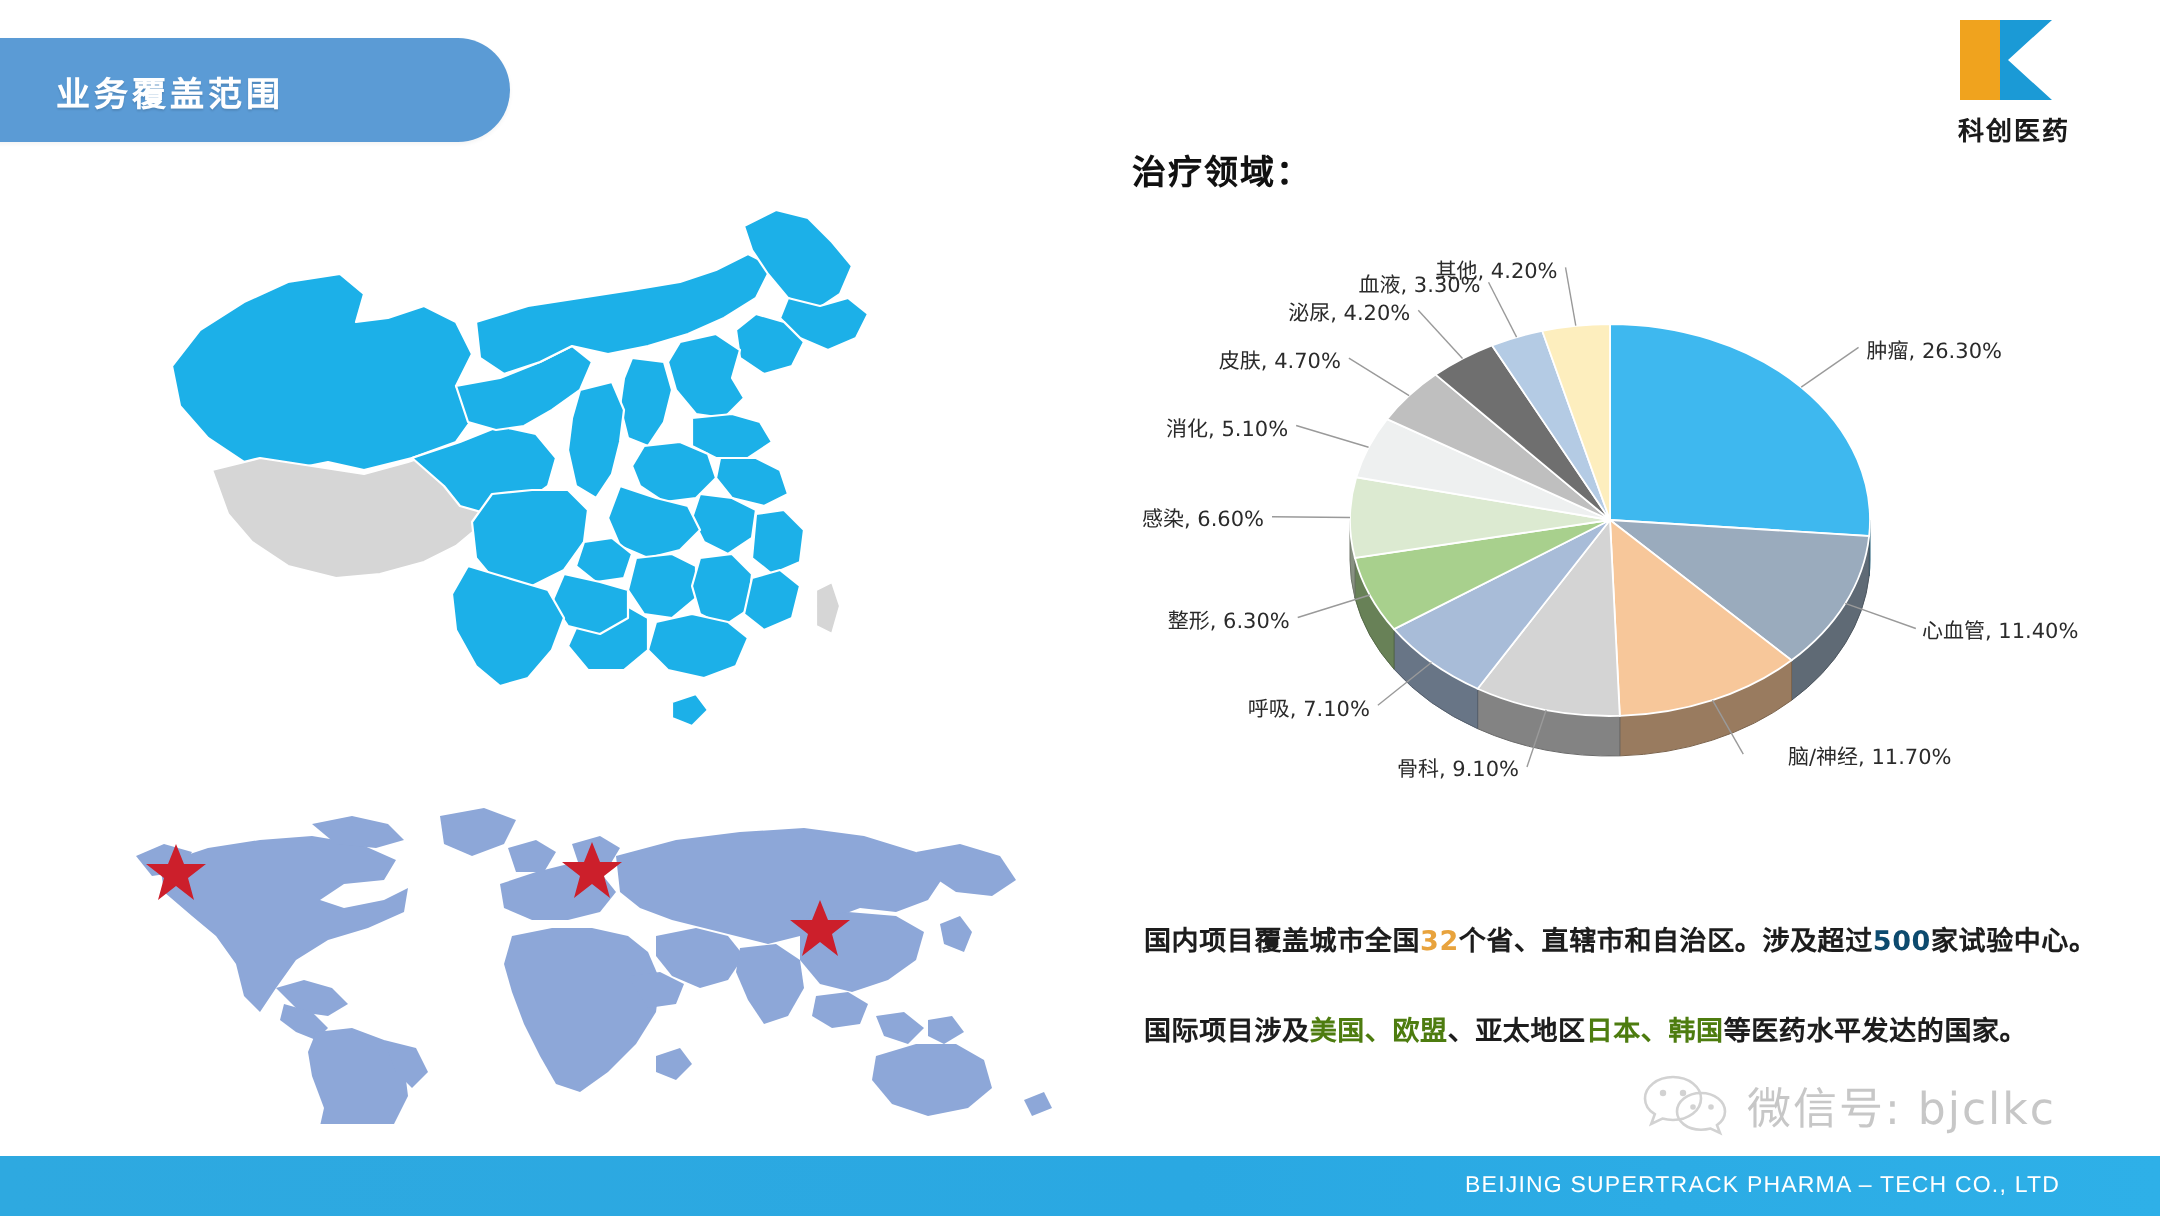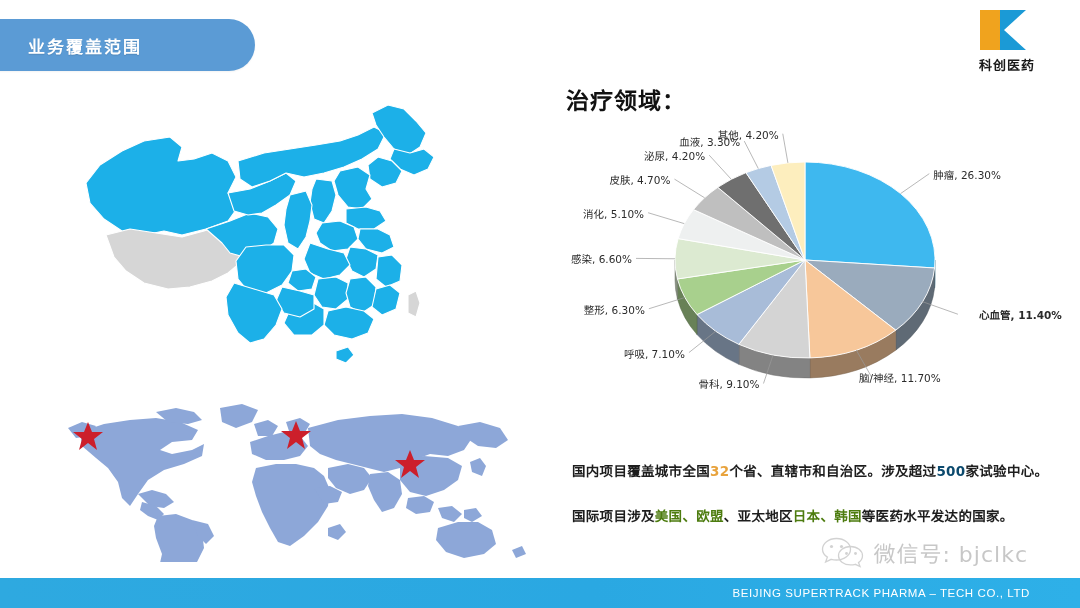--- a/index.html
+++ b/index.html
@@ -35,22 +35,22 @@
   .logo-mark{width:58px;height:44px;}
   .logo-text{margin-top:3px;font-size:13px;font-weight:bold;color:#1a1a1a;letter-spacing:1px;
              font-family:"DejaVu Sans","Liberation Sans",sans-serif;}
 
   
   .china-map{position:absolute;left:78px;top:95px;width:400px;height:305px;}
   .world-map{position:absolute;left:52px;top:402px;width:505px;height:160px;}
 
   
   .chart-heading{
-    position:absolute;left:566px;top:82px;
-    font-size:23px;font-weight:bold;color:#111;
+    position:absolute;left:566px;top:72px;
+    font-size:17px;font-weight:bold;color:#111;
     letter-spacing:1px;
     font-family:"DejaVu Sans","Liberation Sans",sans-serif;
   }
   .pie-wrap{position:absolute;left:560px;top:105px;width:520px;height:320px;}
   .pie-label{
     position:absolute;
     font-size:10.5px;color:#2b2b2b;white-space:nowrap;
     font-family:"DejaVu Sans","Liberation Sans",sans-serif;
   }
 
@@ -254,22 +254,22 @@
           <path d="M115.01026425350392,153.76852809143145 L76.01334352955507,153.39908651886088"></path>
           <path d="M124.27999772166775,118.63771639676898 L88.06399703816808,107.72903131579969"></path>
           <path d="M144.5734447218776,92.76997947598149 L114.44547813844088,74.10097331877593"></path>
           <path d="M171.25503661352167,74.2938054324141 L149.13154759757816,50.08194706213834"></path>
           <path d="M198.28509851923417,63.54594600187795 L184.27062807500442,36.109729802441336"></path>
           <path d="M227.89663331800315,57.85185215518837 L222.76562331340412,28.707407801744864"></path>
         </g>
     </svg>
     <div id="pie-labels">
         <div class="pie-label" style="top: 61.6678px; left: 373.281px;">肿瘤, 26.30%</div>
-        <div class="pie-label" style="top: 202.244px; left: 419px; font-weight: bold;">心血管, 11.40%</div>
-        <div class="pie-label" style="top: 265.08px; left: 299px;">脑/神经, 11.70%</div>
+        <div class="pie-label" style="top: 202.244px; left: 401px;">心血管, 11.40%</div>
+        <div class="pie-label" style="top: 265.08px; left: 334px;">脑/神经, 11.70%</div>
         <div class="pie-label" style="top: 271.496px; right: 320.514px; text-align: right;">骨科, 9.10%</div>
         <div class="pie-label" style="top: 240.596px; right: 395.075px; text-align: left;">呼吸, 7.10%</div>
         <div class="pie-label" style="top: 196.754px; right: 435.136px; text-align: right;">整形, 6.30%</div>
         <div class="pie-label" style="top: 146.399px; right: 447.987px; text-align: right;">感染, 6.60%</div>
         <div class="pie-label" style="top: 100.729px; right: 435.936px; text-align: right;">消化, 5.10%</div>
         <div class="pie-label" style="top: 67.101px; right: 409.555px; text-align: right;">皮肤, 4.70%</div>
         <div class="pie-label" style="top: 43.0819px; right: 374.868px; text-align: right;">泌尿, 4.20%</div>
         <div class="pie-label" style="top: 29.1097px; right: 339.729px; text-align: right;">血液, 3.30%</div>
         <div class="pie-label" style="top: 21.7074px; right: 301.234px; text-align: right;">其他, 4.20%</div>
       </div>

